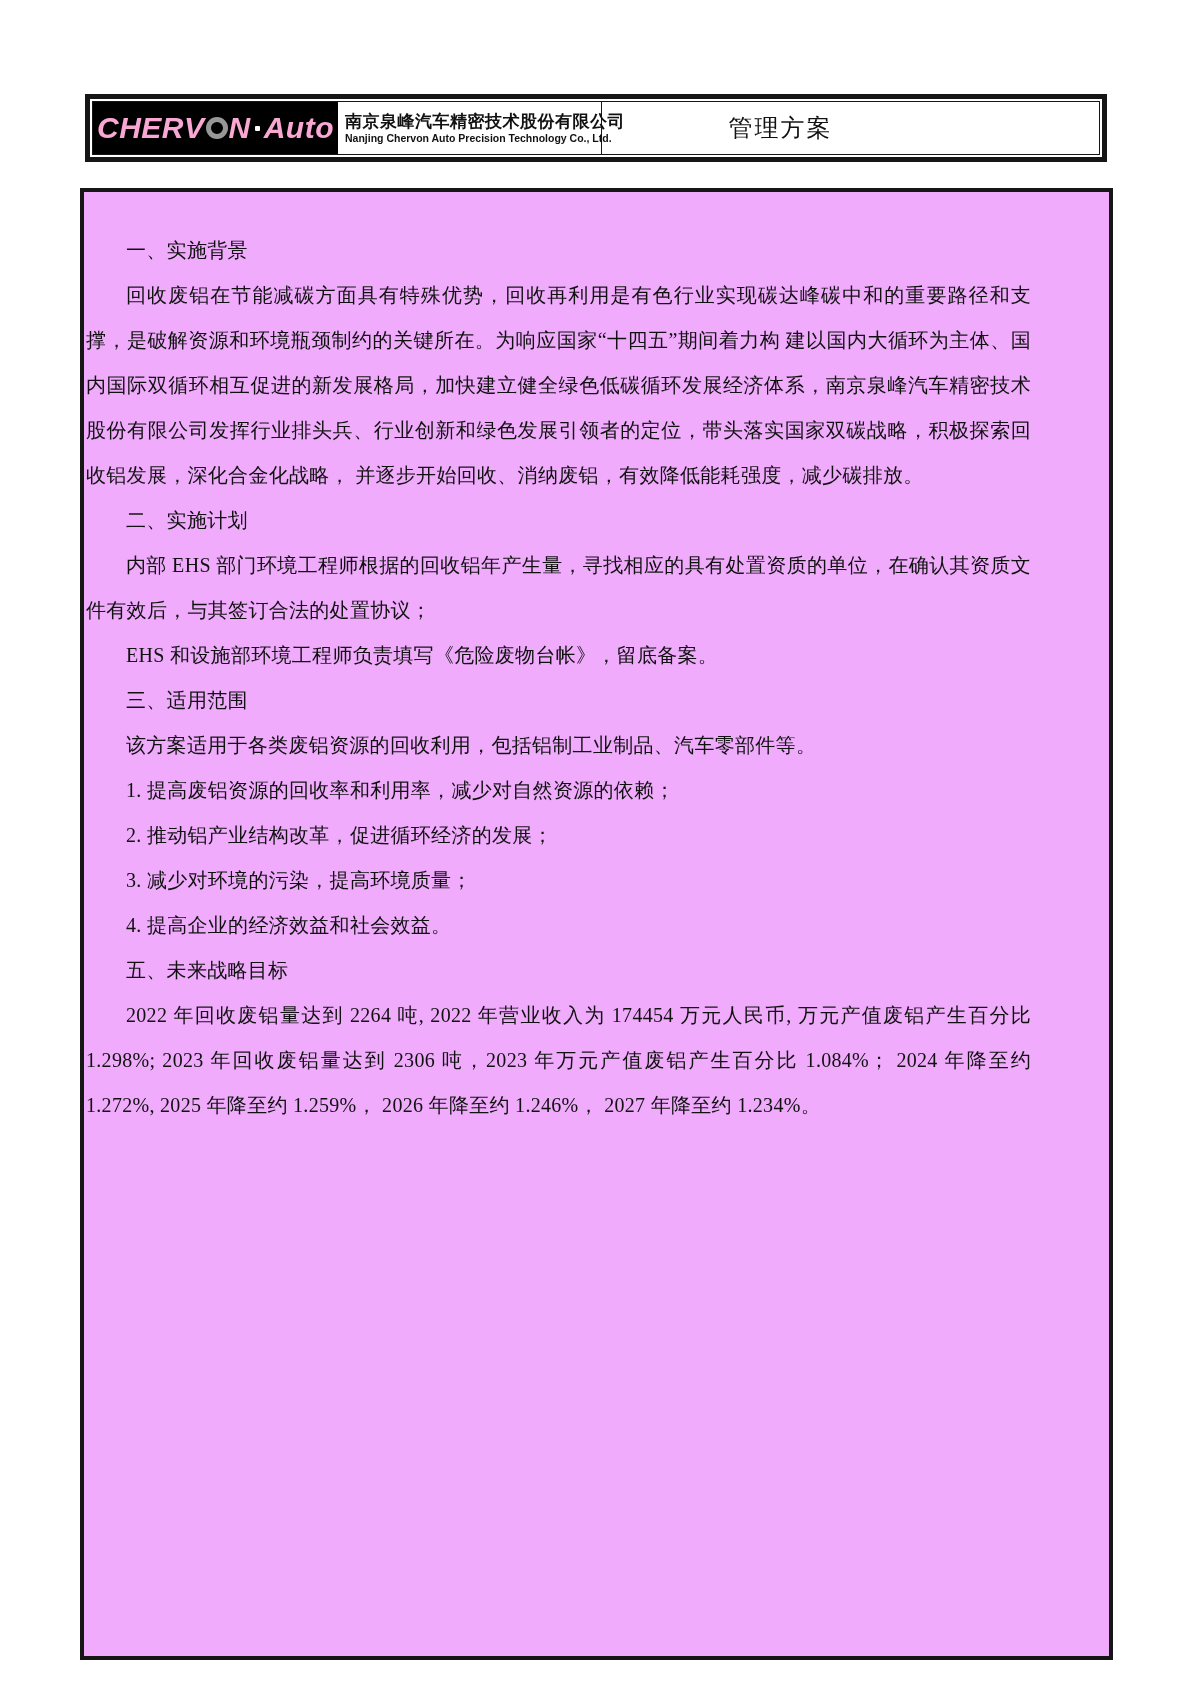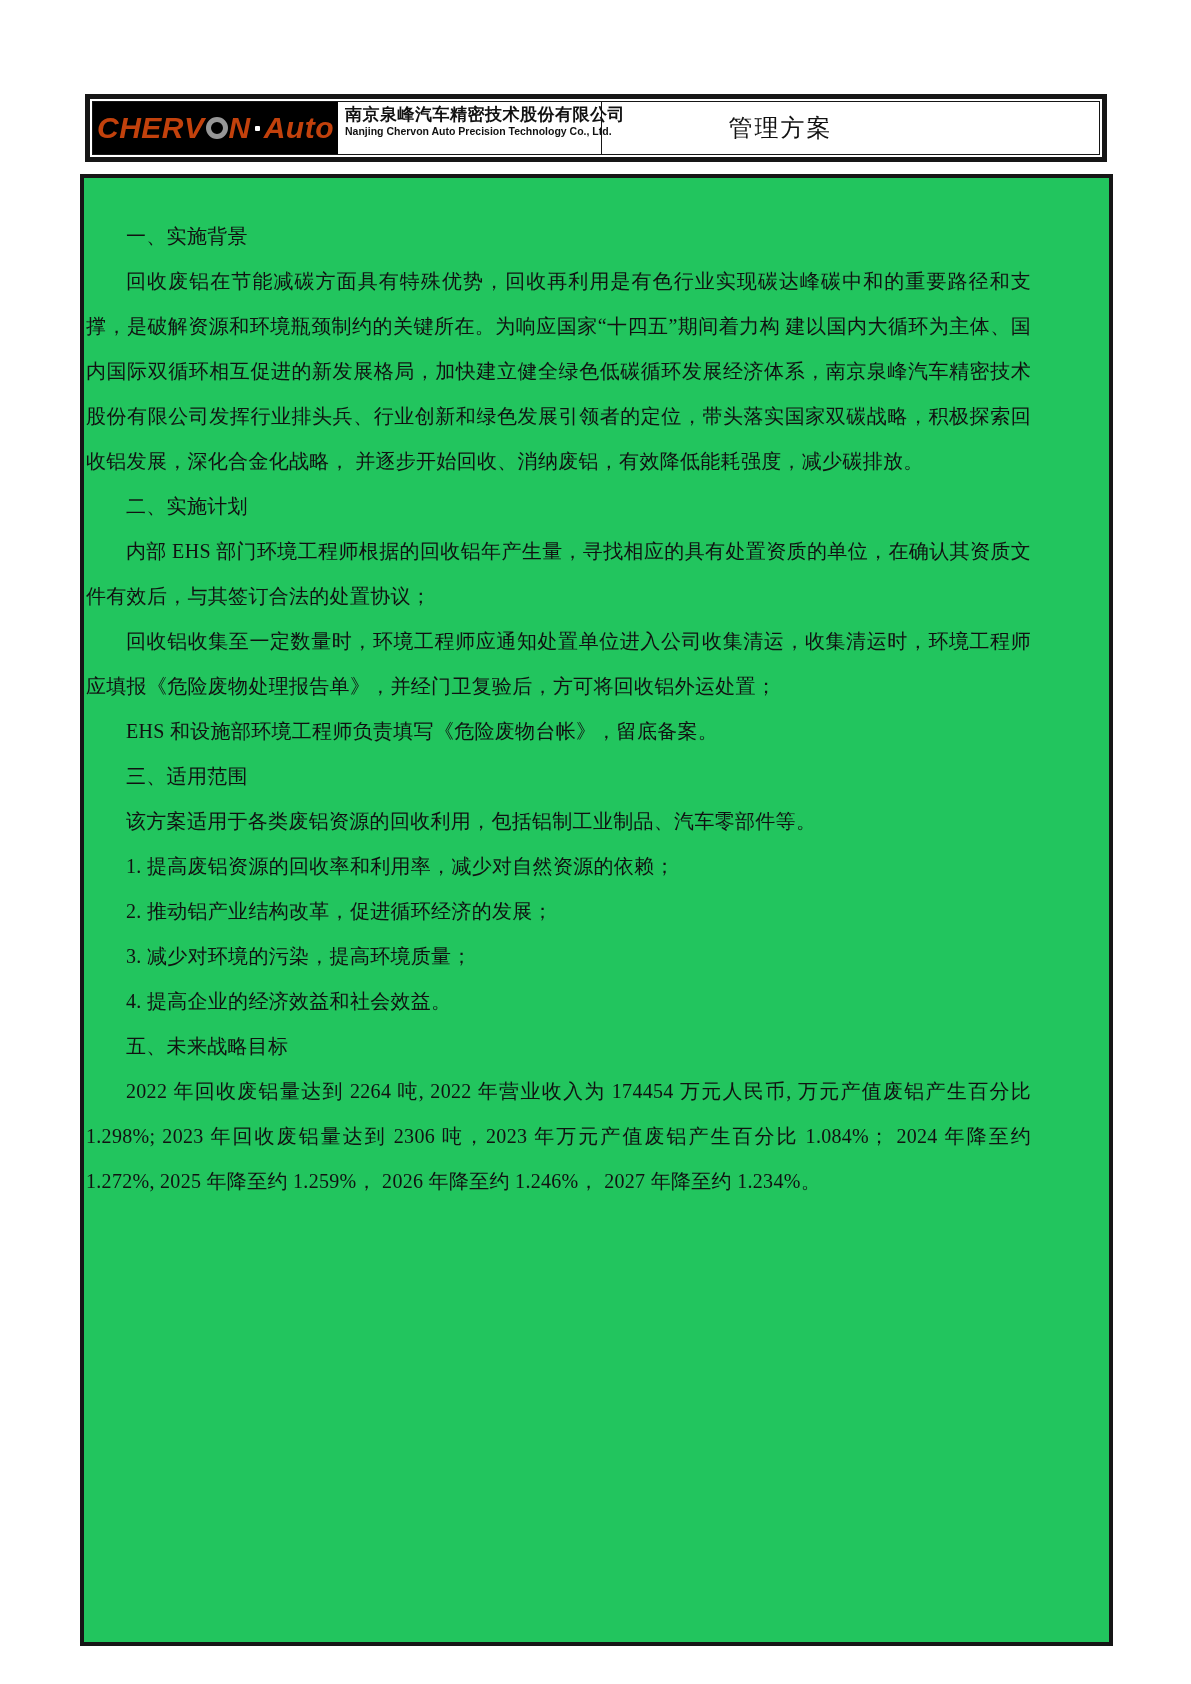--- a/index.html
+++ b/index.html
@@ -24,39 +24,39 @@
     display:flex;
     box-sizing:border-box;
   }
   .logo-cell{
     width:245px;flex:0 0 245px;
     background:#000000;
     display:flex;align-items:center;justify-content:center;
     box-sizing:border-box;
   }
   .logo-text{
-    color:#c2410c;
+    color:#f9a8d4;
     font-family:"Liberation Sans","DejaVu Sans",sans-serif;
     font-weight:bold;font-style:italic;
     font-size:30px;letter-spacing:0.5px;
     white-space:nowrap;
   }
   .logo-ring{
     display:inline-block;width:12px;height:12px;
     border:5px solid #979797;border-radius:50%;
     vertical-align:-1px;margin:0 1px;
   }
   .logo-dot{
     display:inline-block;width:5px;height:5px;background:#ffffff;
     vertical-align:7px;margin:0 4px;border-radius:1px;
   }
   .company-cell{
     width:264px;flex:0 0 264px;
     border-right:1px solid #161616;
-    display:flex;flex-direction:column;align-items:flex-start;
+    display:flex;flex-direction:column;align-items:flex-start;justify-content:center;
     padding:2px 4px 2px 7px;
     box-sizing:border-box;
     font-family:"Liberation Sans","DejaVu Sans",sans-serif;
   }
   .company-cn{
     font-size:17px;font-weight:bold;letter-spacing:0.5px;line-height:21px;
     white-space:nowrap;
   }
   .company-en{
     font-size:10.5px;font-weight:bold;line-height:13px;
@@ -66,25 +66,25 @@
     flex:1;
     display:flex;align-items:center;justify-content:center;
     padding-right:140px;
     box-sizing:border-box;
     font-family:"Liberation Sans","DejaVu Sans",sans-serif;
     font-size:24px;font-weight:normal;letter-spacing:2px;
     white-space:nowrap;
   }
   
   .main-box{
-    position:absolute;left:80px;top:174px;width:1033px;height:1472px;
+    position:absolute;left:80px;top:188px;width:1033px;height:1472px;
     border:4px solid #161616;
     box-sizing:border-box;
     padding:36px 78px 0 2px;
-    background:#22c55e;
+    background:#f0abfc;
   }
   .main-box p{
     margin:0;
     font-size:20px;
     line-height:45px;
     text-align:justify;
     text-indent:2em;
     letter-spacing:0.3px;
   }
   .main-box p.heading{
@@ -111,21 +111,20 @@
       <div class="title-cell">管理方案</div>
 
     </div>
   </div>
 
   <div class="main-box">
     <p class="heading">一、实施背景</p>
     <p class="body">回收废铝在节能减碳方面具有特殊优势，回收再利用是有色行业实现碳达峰碳中和的重要路径和支撑，是破解资源和环境瓶颈制约的关键所在。为响应国家“十四五”期间着力构 建以国内大循环为主体、国内国际双循环相互促进的新发展格局，加快建立健全绿色低碳循环发展经济体系，南京泉峰汽车精密技术股份有限公司发挥行业排头兵、行业创新和绿色发展引领者的定位，带头落实国家双碳战略，积极探索回收铝发展，深化合金化战略， 并逐步开始回收、消纳废铝，有效降低能耗强度，减少碳排放。</p>
     <p class="heading">二、实施计划</p>
     <p class="body">内部 EHS 部门环境工程师根据的回收铝年产生量，寻找相应的具有处置资质的单位，在确认其资质文件有效后，与其签订合法的处置协议；</p>
-    <p class="body">回收铝收集至一定数量时，环境工程师应通知处置单位进入公司收集清运，收集清运时，环境工程师应填报《危险废物处理报告单》，并经门卫复验后，方可将回收铝外运处置；</p>
     <p class="body">EHS 和设施部环境工程师负责填写《危险废物台帐》，留底备案。</p>
     <p class="heading">三、适用范围</p>
     <p class="body">该方案适用于各类废铝资源的回收利用，包括铝制工业制品、汽车零部件等。</p>
     <p class="body">1. 提高废铝资源的回收率和利用率，减少对自然资源的依赖；</p>
     <p class="body">2. 推动铝产业结构改革，促进循环经济的发展；</p>
     <p class="body">3. 减少对环境的污染，提高环境质量；</p>
     <p class="body">4. 提高企业的经济效益和社会效益。</p>
     <p class="heading">五、未来战略目标</p>
     <p class="body">2022 年回收废铝量达到 2264 吨, 2022 年营业收入为 174454 万元人民币, 万元产值废铝产生百分比 1.298%; 2023 年回收废铝量达到 2306 吨，2023 年万元产值废铝产生百分比 1.084%； 2024 年降至约 1.272%, 2025 年降至约 1.259%， 2026 年降至约 1.246%， 2027 年降至约 1.234%。</p>
   </div>

